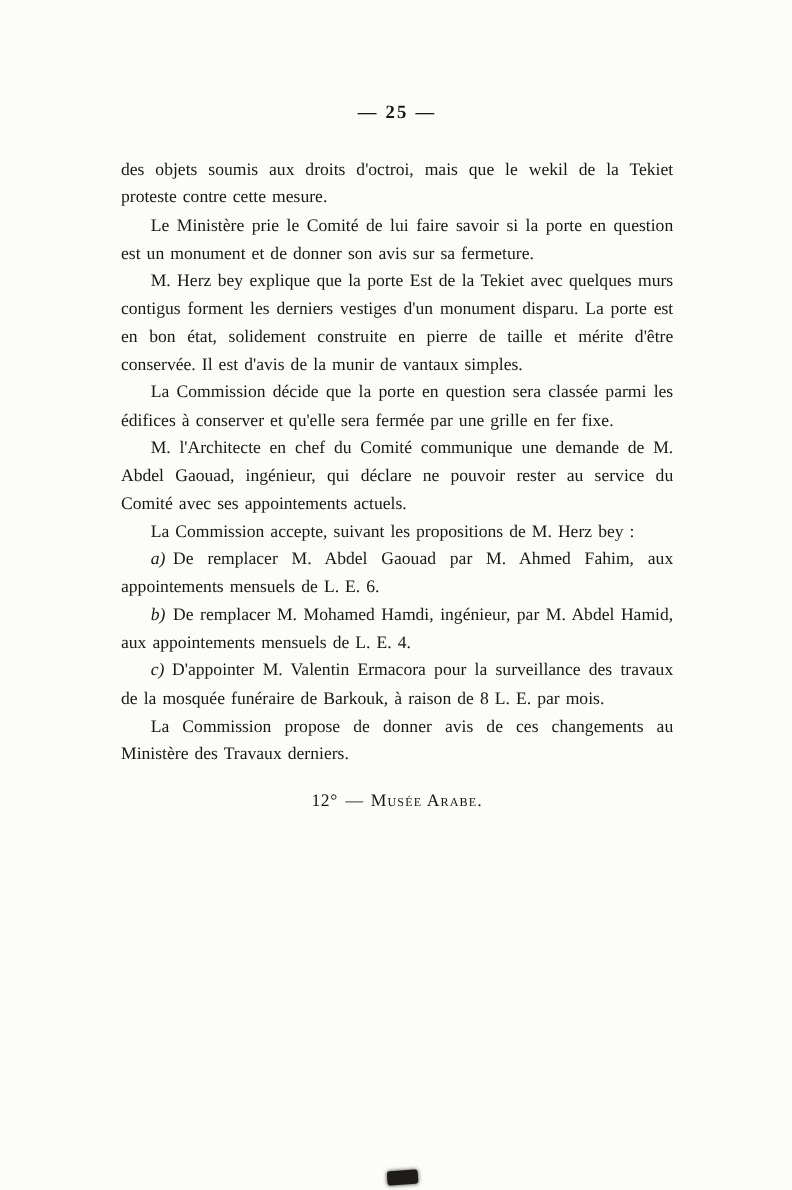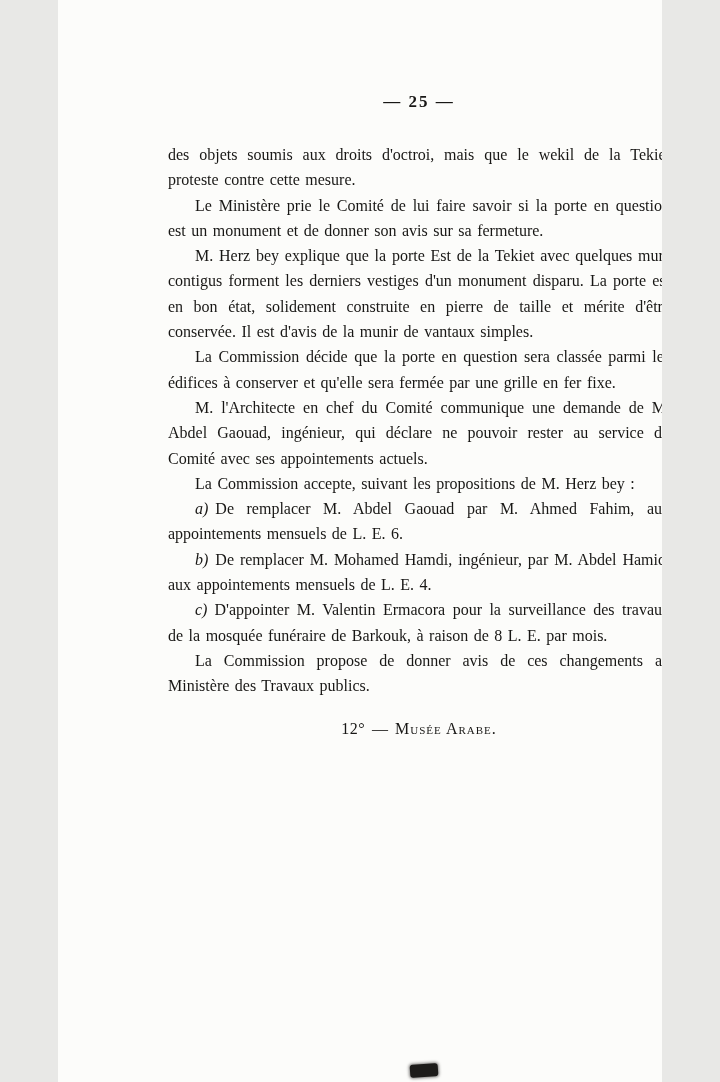--- a/index.html
+++ b/index.html
@@ -2,21 +2,21 @@
 <html><head>
 <meta charset="utf-8">
 <style>
   html, body {
     margin: 0;
     padding: 0;
     background: #e8e8e6;
   }
   .page {
     position: relative;
-    width: 604px;
+    width: 720px;
     height: 1082px;
     margin: 0 auto;
     background: #fcfcfa;
     font-family: "Liberation Serif", "DejaVu Serif", serif;
     color: #181715;
     overflow: hidden;
   }
   .text-block {
     position: absolute;
     left: 110px;
@@ -89,21 +89,21 @@
 
     <p class="indent">M. l'Architecte en chef du Comité communique une demande de M. Abdel Gaouad, ingénieur, qui déclare ne pouvoir rester au service du Comité avec ses appointements actuels.</p>
     <p class="indent">La Commission accepte, suivant les propositions de M. Herz bey :</p>
 
     <p class="indent"><span class="list-marker">a)</span><span>De remplacer M. Abdel Gaouad par M. Ahmed Fahim, aux appointements mensuels de L. E. 6.</span></p>
 
     <p class="indent"><span class="list-marker">b)</span><span>De remplacer M. Mohamed Hamdi, ingénieur, par M. Abdel Hamid, aux appointements mensuels de L. E. 4.</span></p>
 
     <p class="indent"><span class="list-marker">c)</span><span>D'appointer M. Valentin Ermacora pour la surveillance des travaux de la mosquée funéraire de Barkouk, à raison de 8 L. E. par mois.</span></p>
 
-    <p class="indent">La Commission propose de donner avis de ces changements au Ministère des Travaux publics.</p>
+    <p class="indent">La Commission propose de donner avis de ces changements au Ministère des Travaux derniers.</p>
 
     <h2 class="heading"><span class="sec-num">12°</span><span class="sec-dash">—</span><span class="smallcaps">Musée Arabe.</span></h2>
 
 
   </div>
 
   <div class="scan-artifact"></div>
 </div>
 
 </body></html>

